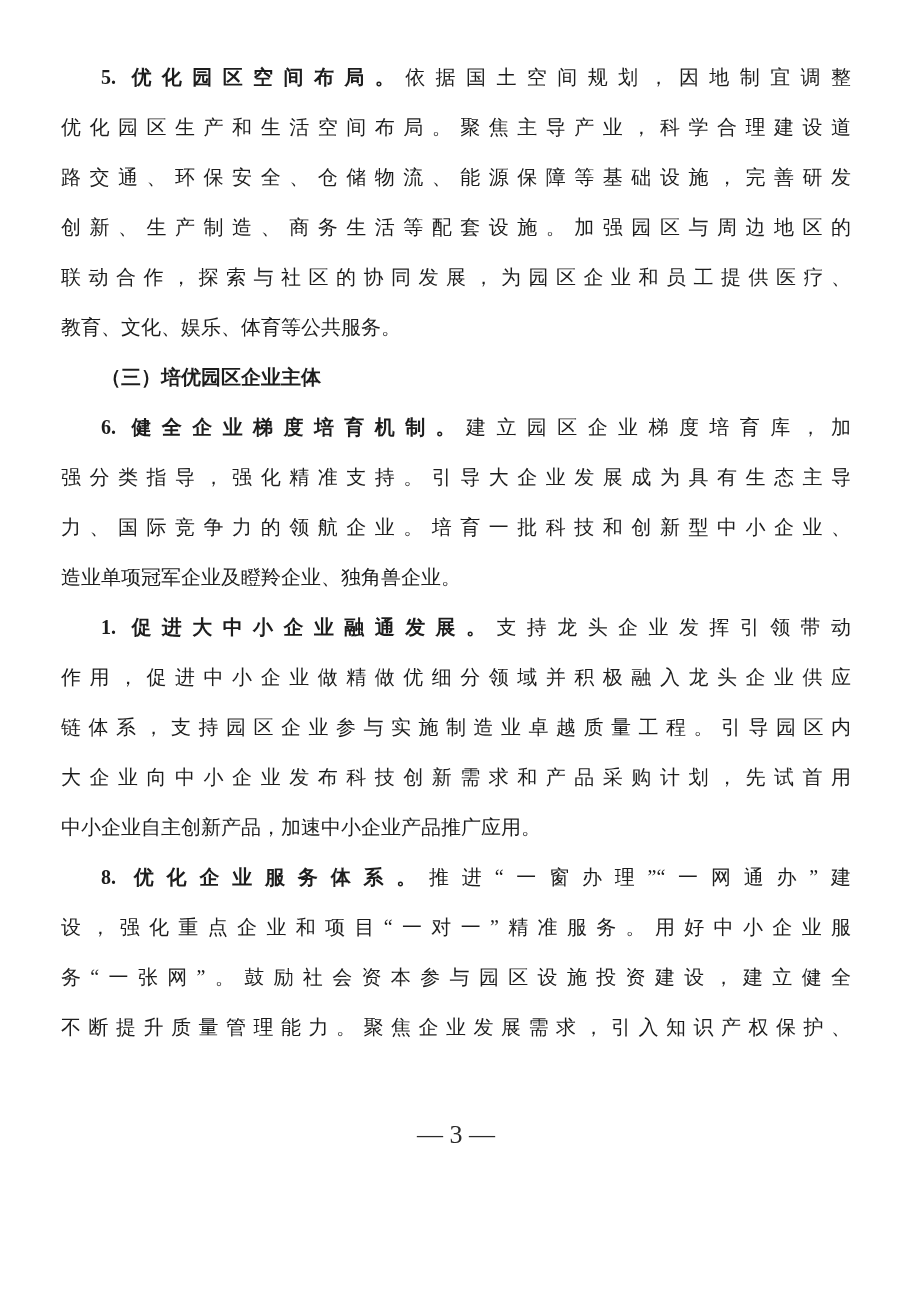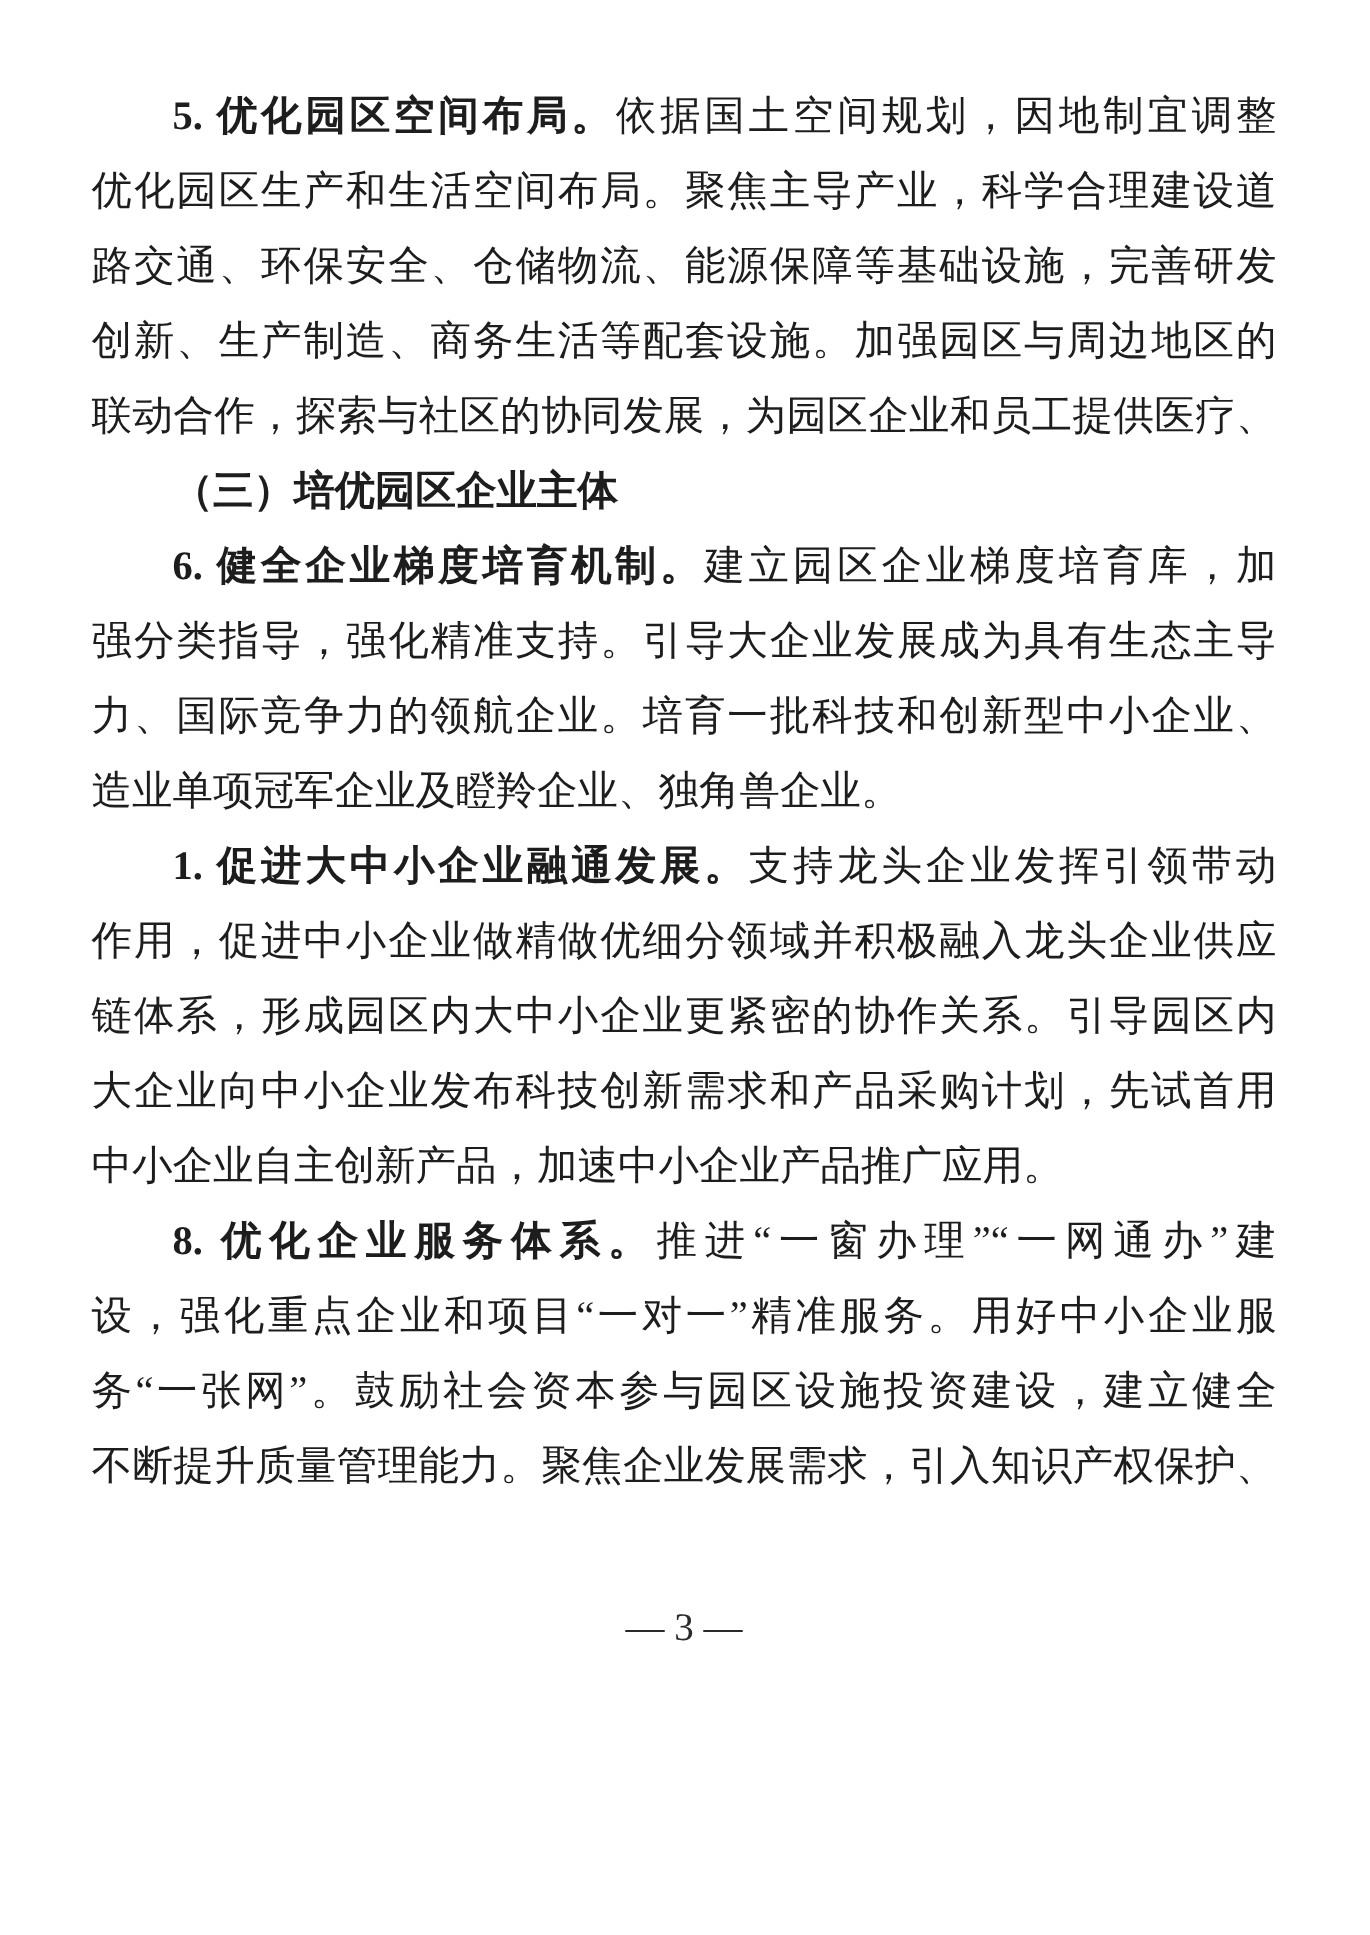--- a/index.html
+++ b/index.html
@@ -14,21 +14,21 @@
     background: #ffffff;
     box-sizing: border-box;
     padding: 52px 62px 0 61px;
     font-family: "Liberation Serif", serif;
     color: #1d1d1d;
     overflow: hidden;
   }
   .doc-body { width: 790px; }
   .para { margin: 0; padding: 0; }
   .first-line, .line {
-    font-size: 27px;
+    font-size: 20px;
     line-height: 50px;
     height: 50px;
     text-align: justify;
     text-align-last: justify;
     white-space: normal;
   }
   .first-line { text-indent: 2em; }
   .lead { font-weight: bold; }
   .para.heading .first-line {
     text-align-last: left;
@@ -50,20 +50,21 @@
 <div class="page">
   <div class="doc-body">
   <div class="para">
     <div class="first-line">
       <span class="lead">5. 优化园区空间布局。</span><span class="rest">依据国土空间规划，因地制宜调整</span>
     </div>
   <div class="line">优化园区生产和生活空间布局。聚焦主导产业，科学合理建设道</div>
         <div class="line">路交通、环保安全、仓储物流、能源保障等基础设施，完善研发</div>
         <div class="line">创新、生产制造、商务生活等配套设施。加强园区与周边地区的</div>
         <div class="line">联动合作，探索与社区的协同发展，为园区企业和员工提供医疗、</div>
+        <div class="line last">教育、文化、娱乐、体育等公共服务。</div>
       </div>
 
   <div class="para heading">
     <div class="first-line">
       <span class="lead">（三）培优园区企业主体</span><span class="rest"></span>
     </div>
   </div>
 
   <div class="para">
     <div class="first-line">
@@ -72,21 +73,21 @@
   <div class="line">强分类指导，强化精准支持。引导大企业发展成为具有生态主导</div>
         <div class="line">力、国际竞争力的领航企业。培育一批科技和创新型中小企业、</div>
         <div class="line last">造业单项冠军企业及瞪羚企业、独角兽企业。</div>
       </div>
 
   <div class="para">
     <div class="first-line">
       <span class="lead">1. 促进大中小企业融通发展。</span><span class="rest">支持龙头企业发挥引领带动</span>
     </div>
   <div class="line">作用，促进中小企业做精做优细分领域并积极融入龙头企业供应</div>
-        <div class="line">链体系，形成园区内大中小企业更紧密的协作关系。引导园区内</div>
+        <div class="line">链体系，支持园区企业参与实施制造业卓越质量工程。引导园区内</div>
         <div class="line">大企业向中小企业发布科技创新需求和产品采购计划，先试首用</div>
         <div class="line last">中小企业自主创新产品，加速中小企业产品推广应用。</div>
       </div>
 
   <div class="para">
     <div class="first-line">
       <span class="lead">8. 优化企业服务体系。</span><span class="rest">推进“一窗办理”“一网通办”建</span>
     </div>
   <div class="line">设，强化重点企业和项目“一对一”精准服务。用好中小企业服</div>
         <div class="line">务“一张网”。鼓励社会资本参与园区设施投资建设，建立健全</div>

